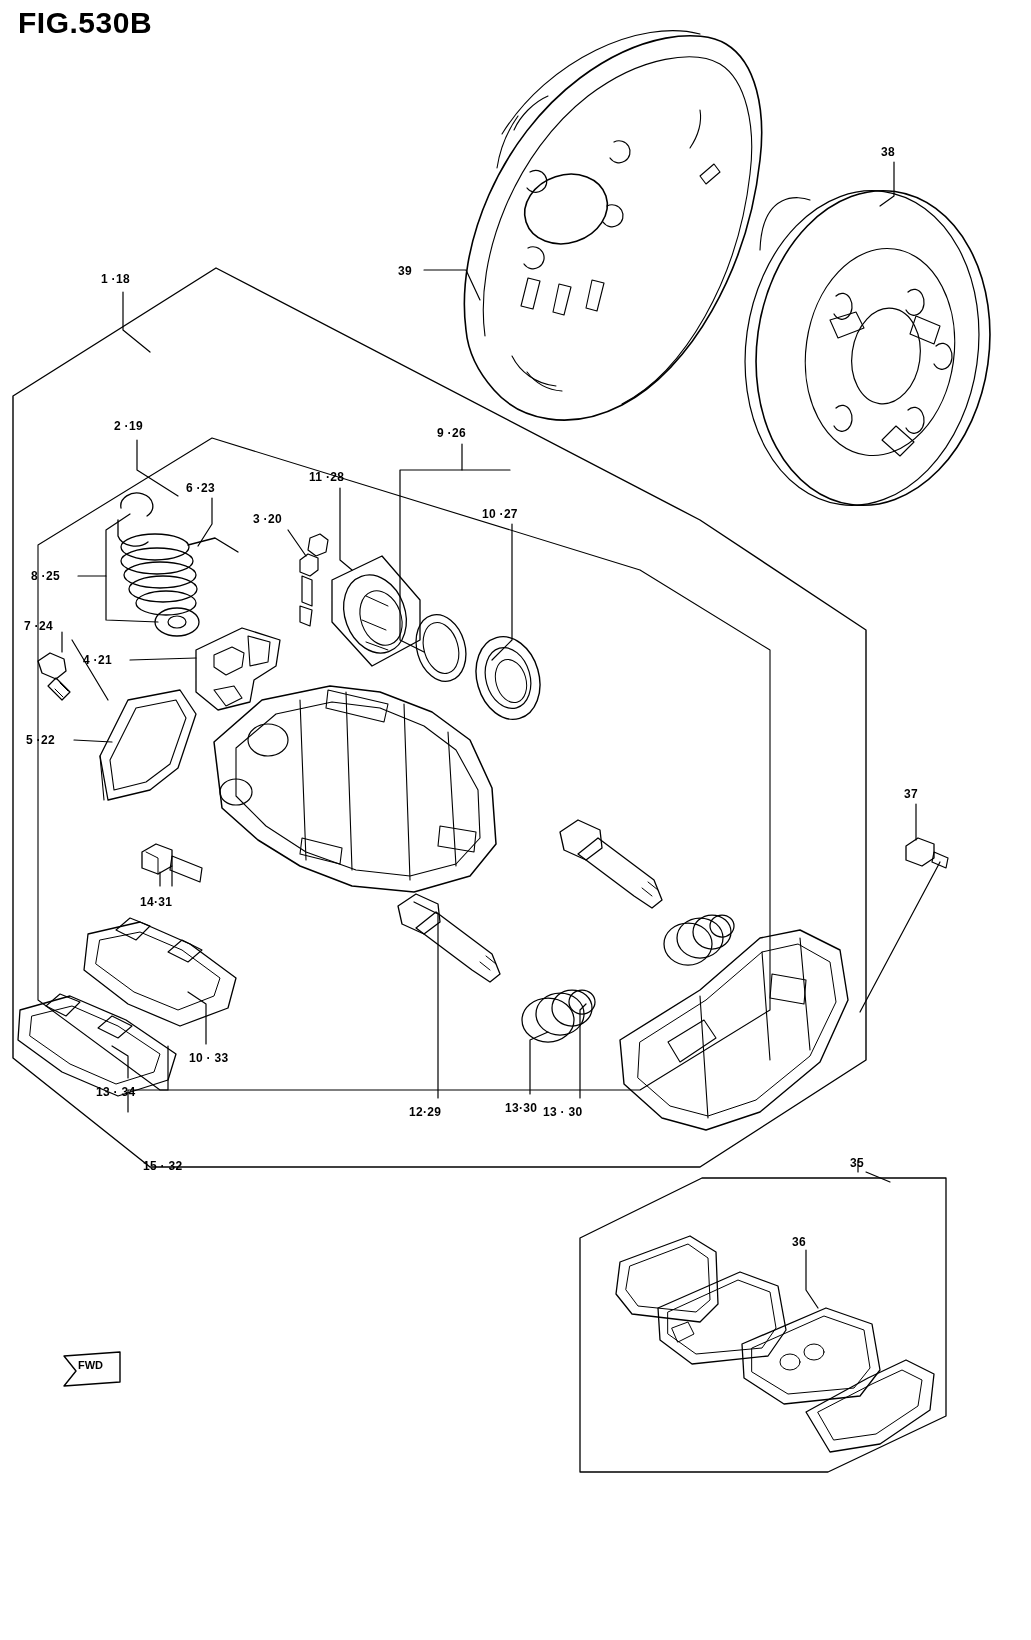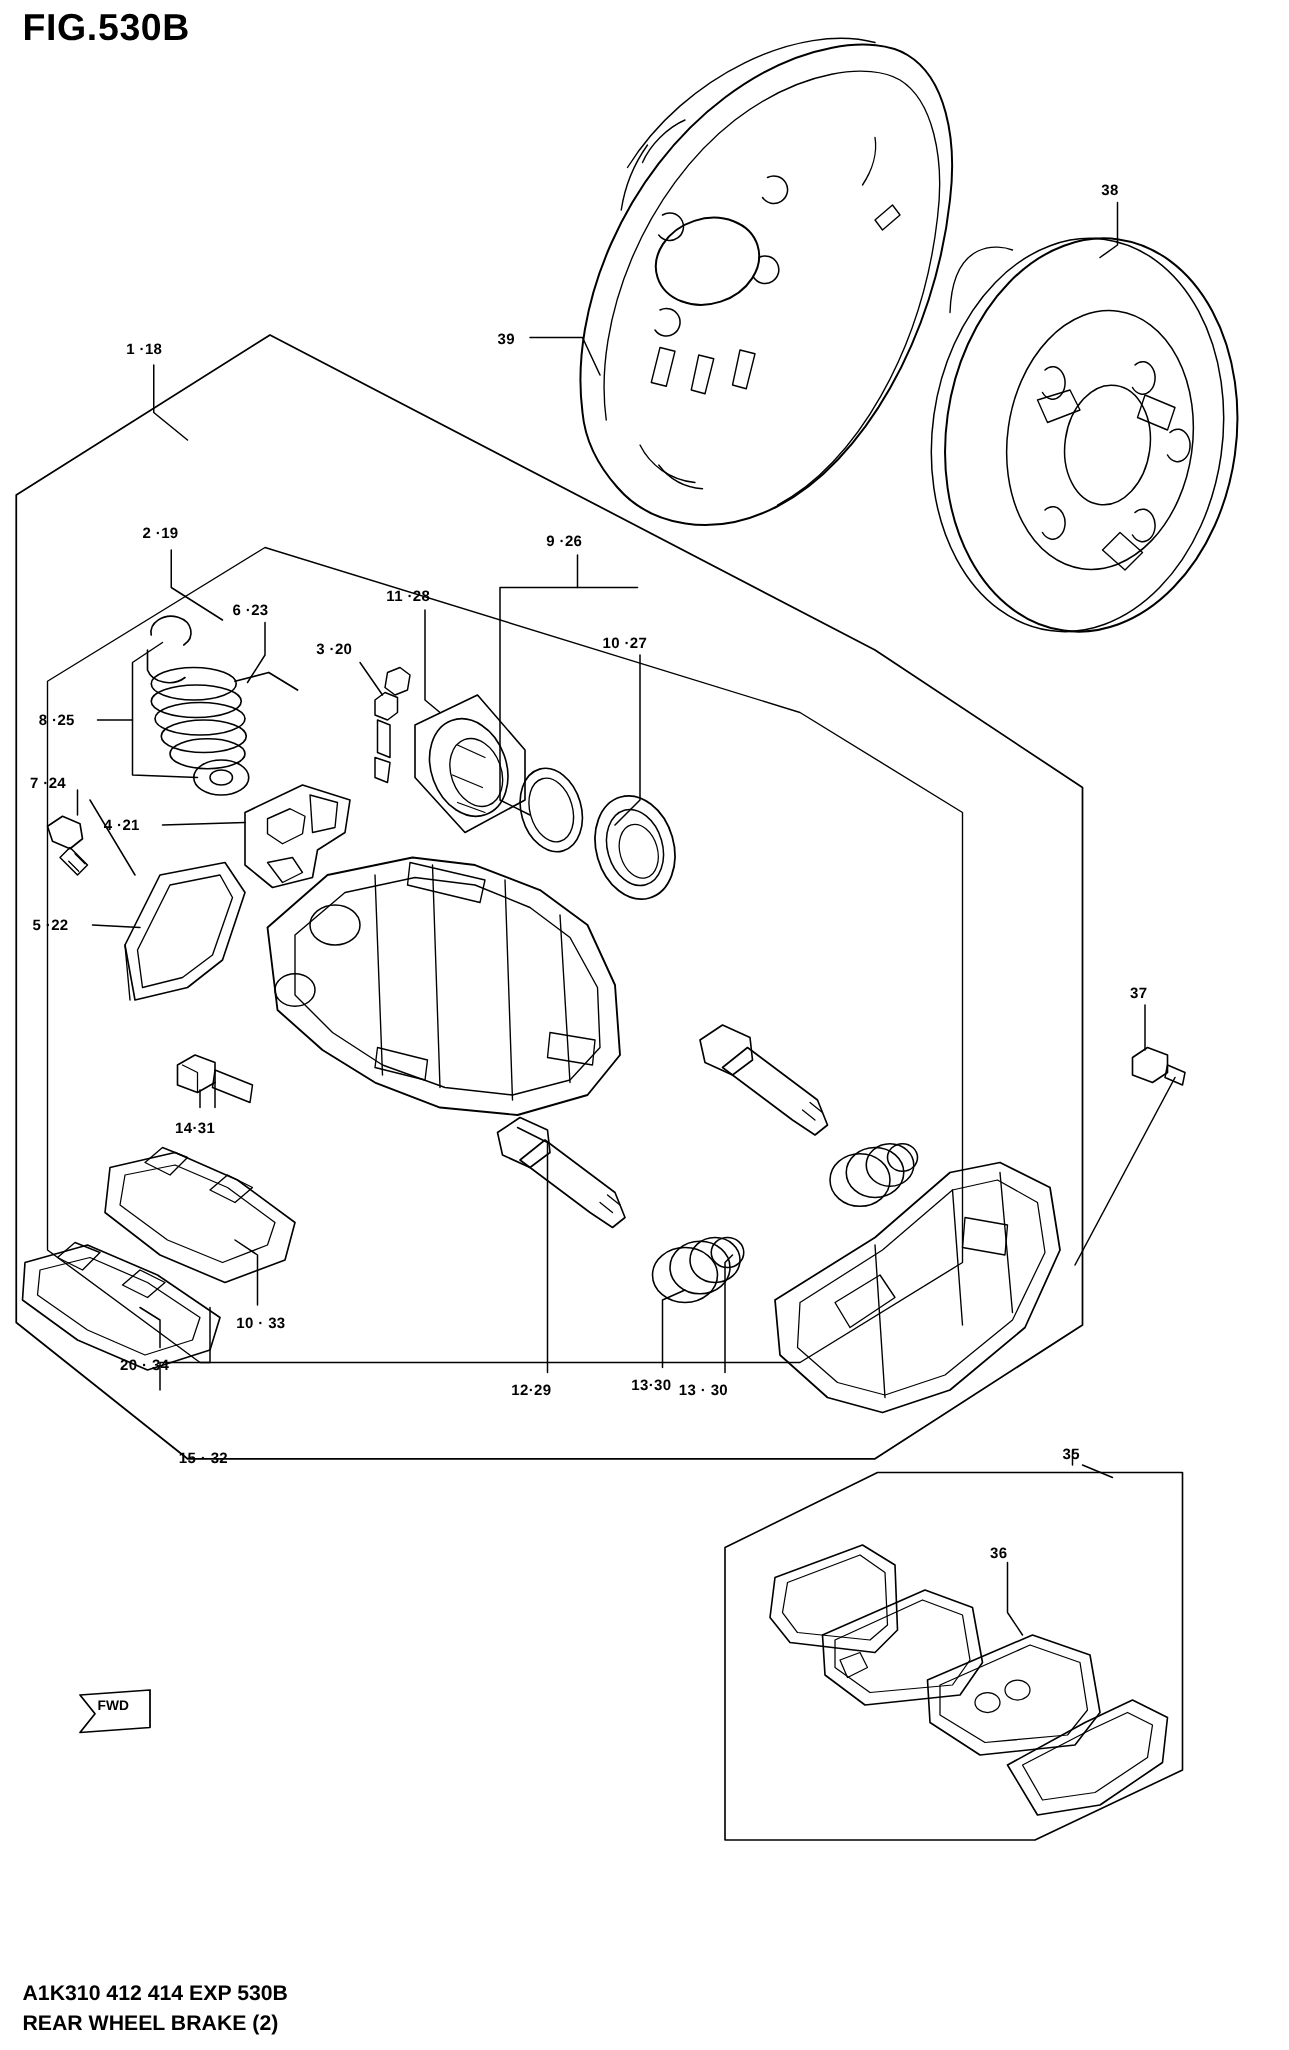--- a/index.html
+++ b/index.html
@@ -305,33 +305,29 @@
   <div class="lbl" style="left:253px; top:512px;">3 ·20</div>
   <div class="lbl" style="left:309px; top:470px;">11 ·28</div>
   <div class="lbl" style="left:437px; top:426px;">9 ·26</div>
   <div class="lbl" style="left:482px; top:507px;">10 ·27</div>
   <div class="lbl" style="left:31px; top:569px;">8 ·25</div>
   <div class="lbl" style="left:24px; top:619px;">7 ·24</div>
   <div class="lbl" style="left:83px; top:653px;">4 ·21</div>
   <div class="lbl" style="left:26px; top:733px;">5 ·22</div>
   <div class="lbl" style="left:140px; top:895px;">14·31</div>
   <div class="lbl" style="left:189px; top:1051px;">10 · 33</div>
-  <div class="lbl" style="left:96px; top:1085px;">20 · 34</div>
+  <div class="lbl" style="left:96px; top:1085px;">13 · 34</div>
   <div class="lbl" style="left:143px; top:1119px;margin-top:40px;">15 · 32</div>
   <div class="lbl" style="left:409px; top:1105px;">12·29</div>
   <div class="lbl" style="left:505px; top:1101px;">13·30</div>
   <div class="lbl" style="left:543px; top:1105px;">13 · 30</div>
   <div class="lbl" style="left:398px; top:264px;">39</div>
   <div class="lbl" style="left:881px; top:145px;">38</div>
   <div class="lbl" style="left:904px; top:787px;">37</div>
   <div class="lbl" style="left:850px; top:1156px;">35</div>
   <div class="lbl" style="left:792px; top:1235px;">36</div>
 
   <div class="fwd-box">
     <span class="fwd-text">FWD</span>
   </div>
 
-  <div id="footer">
-    <div>A1K310 412 414 EXP 530B</div>
-    <div>REAR WHEEL BRAKE (2)</div>
-  </div>
 
 </div>
 
 </body></html>

